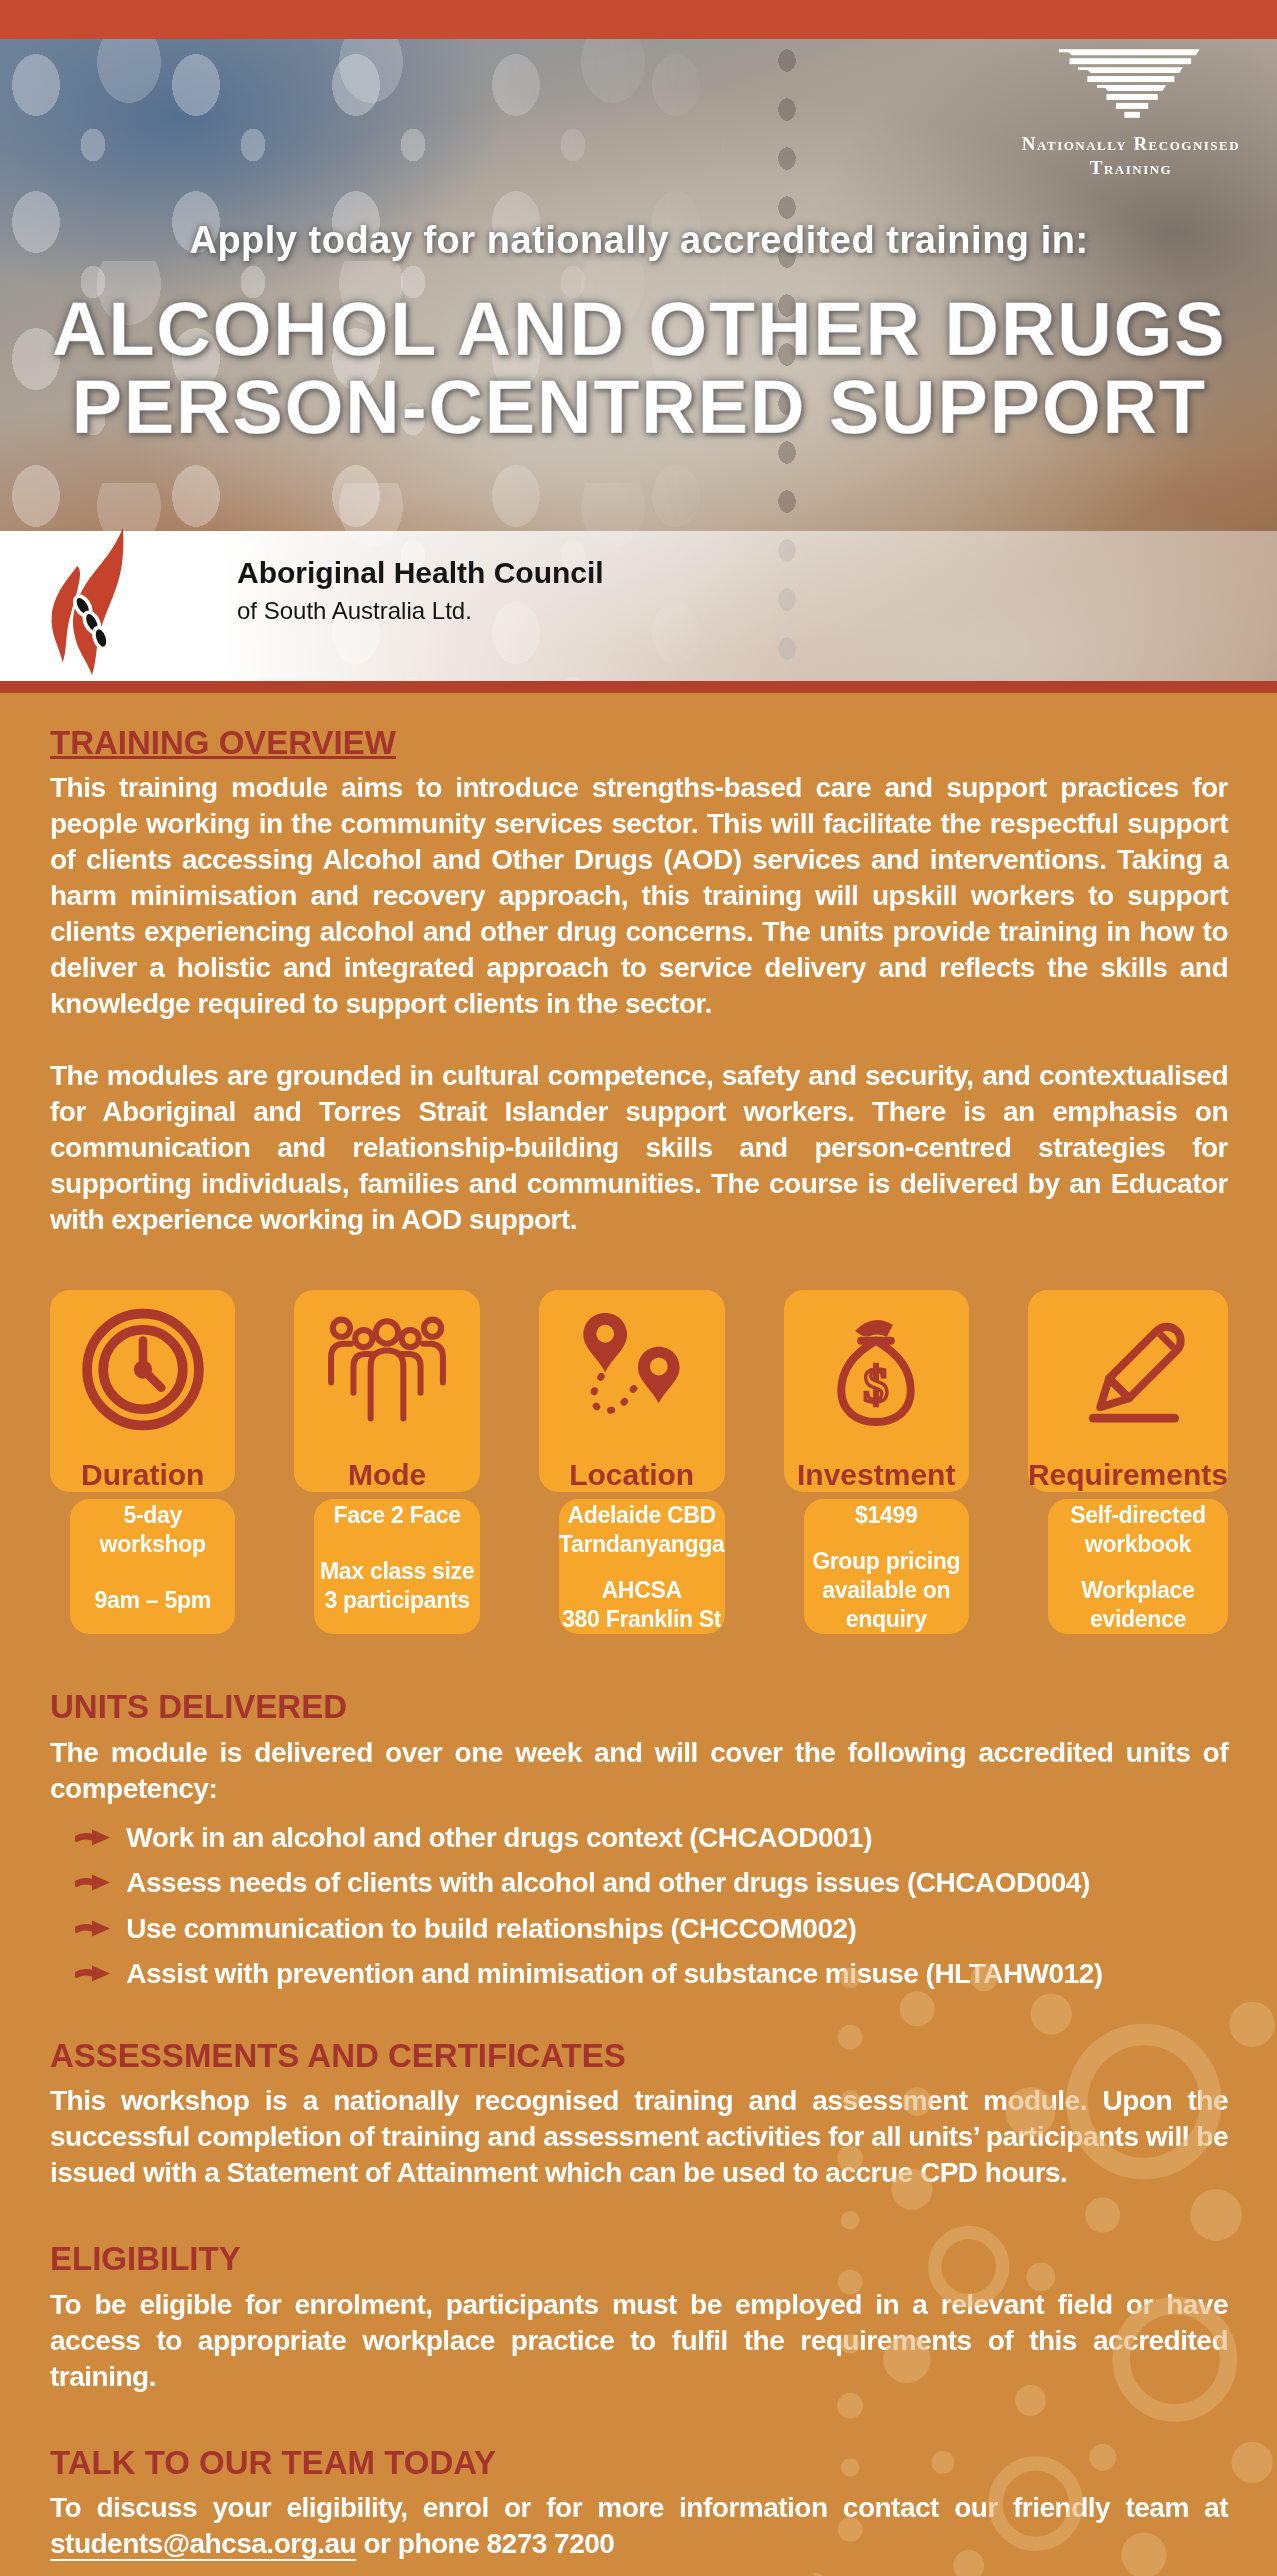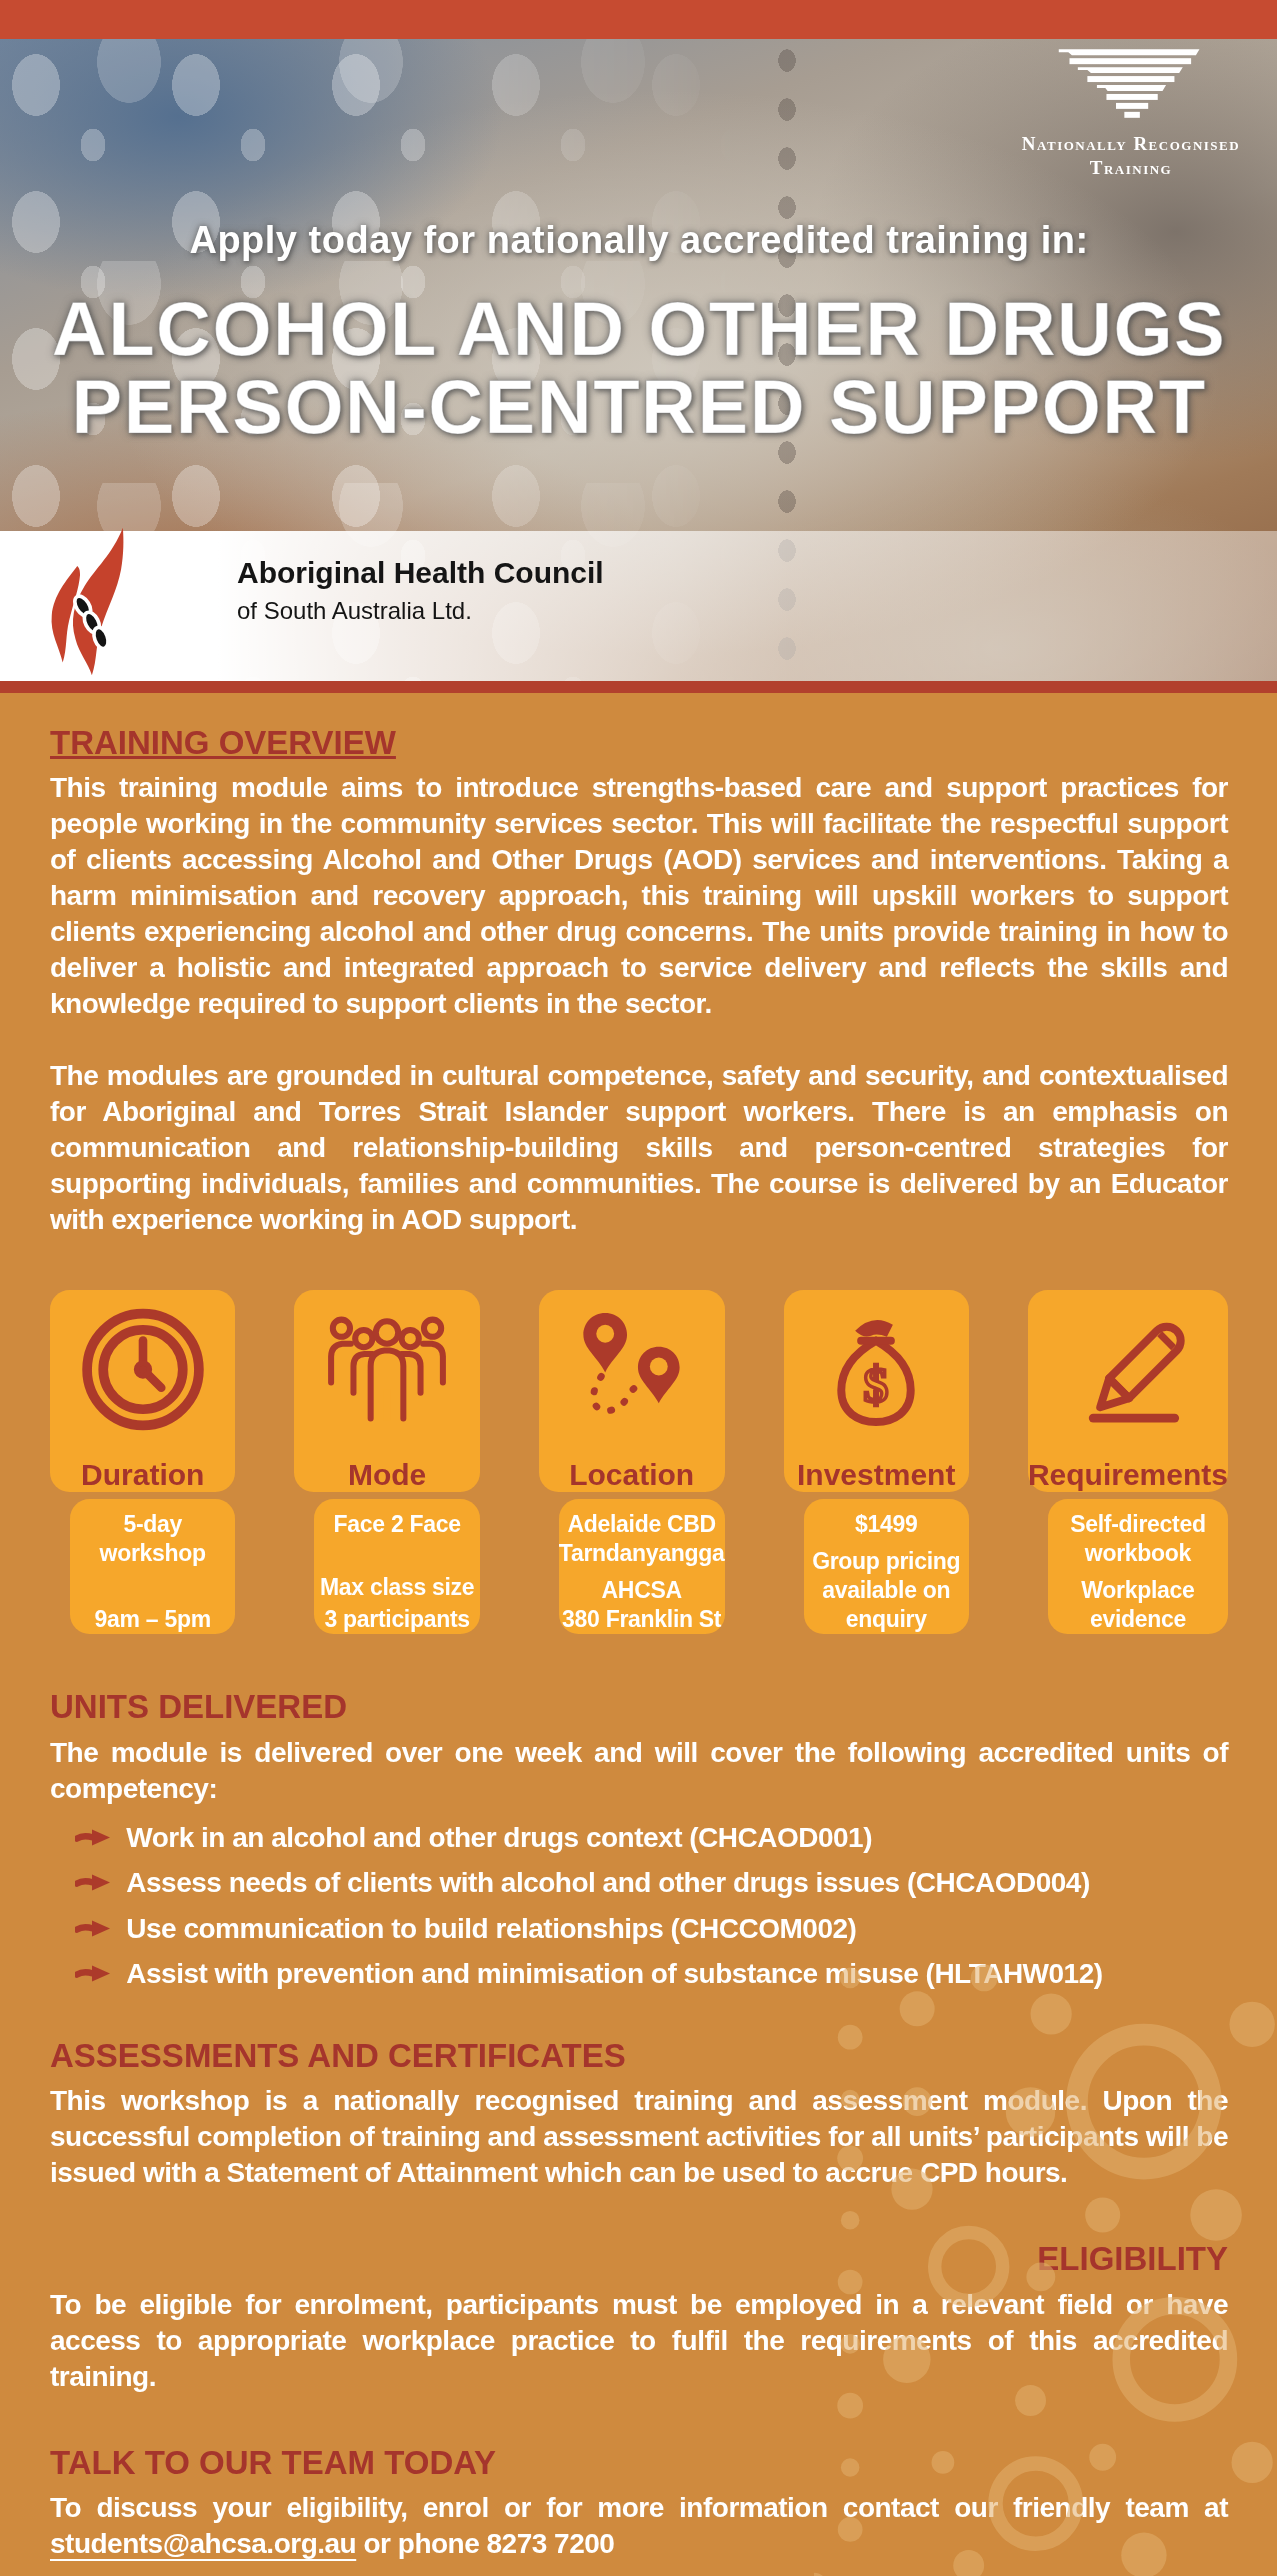--- a/index.html
+++ b/index.html
@@ -66,34 +66,34 @@
 
   
   .cards{display:flex;gap:59px;margin-top:52px;}
   .card{flex:1;display:flex;flex-direction:column;}
   .card-top{background:#F6A72B;border-radius:19.6px;height:202px;position:relative;
             display:flex;flex-direction:column;align-items:center;justify-content:flex-end;}
   .card-top svg.cicon{position:absolute;top:14.4px;left:50%;transform:translateX(-50%);
             width:129px;height:129px;}
   .card-title{color:#A5352C;font-size:30px;font-weight:700;margin-bottom:0;}
   .card-body{background:#F6A72B;border-radius:19.6px;margin-top:7.2px;height:135px;
-             display:flex;flex-direction:column;align-items:center;justify-content:space-between;
-             padding-top:11px;box-sizing:border-box;margin-left:20px;}
+             display:flex;flex-direction:column;align-items:center;justify-content:flex-start;
+             padding-top:2px;box-sizing:border-box;margin-left:20px;}
   .card-line{font-size:23px;line-height:29px;font-weight:700;color:#fff;text-align:center;letter-spacing:-0.3px;}
   .card-gap{height:27px;}
 
   
   .sec-units h2{margin-top:54px;}
   ul.units{list-style:none;margin:14.4px 0 0 25px;padding:0;}
   ul.units li{display:flex;align-items:center;gap:11.3px;margin-bottom:12.4px;
               font-size:28px;line-height:33px;font-weight:700;letter-spacing:-0.5px;}
   ul.units svg{width:40px;height:23px;flex:0 0 auto;}
 
   .sec-assess h2{margin-top:47px;}
-  .sec-elig h2{margin-top:49px;text-align:right;}
+  .sec-elig h2{margin-top:49px;}
   .sec-contact h2{margin-top:49px;}
 
   .email-link{color:#fff;font-weight:700;text-decoration:underline;
               text-decoration-thickness:2.1px;text-underline-offset:6.2px;}
   .footer-code{position:absolute;right:30px;bottom:13.4px;font-size:27px;color:#fff;
                font-weight:400;letter-spacing:0;}
 
   
   .dot-art{position:absolute;right:0;bottom:0;width:464px;height:670px;pointer-events:none;}
 </style>

